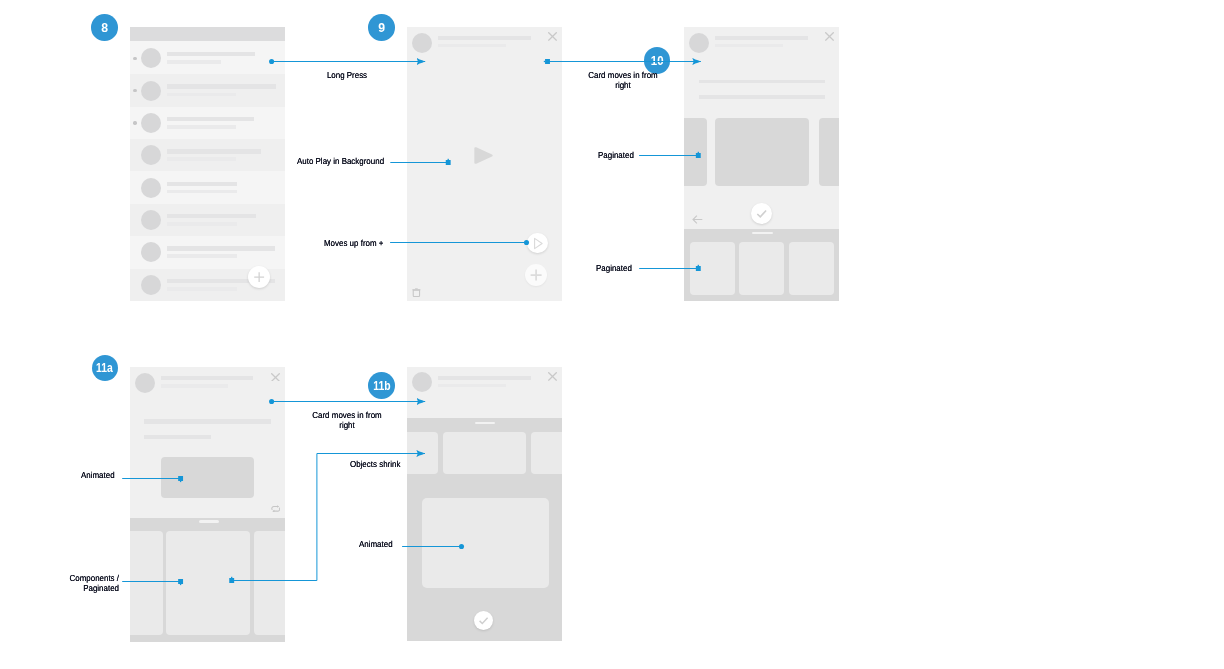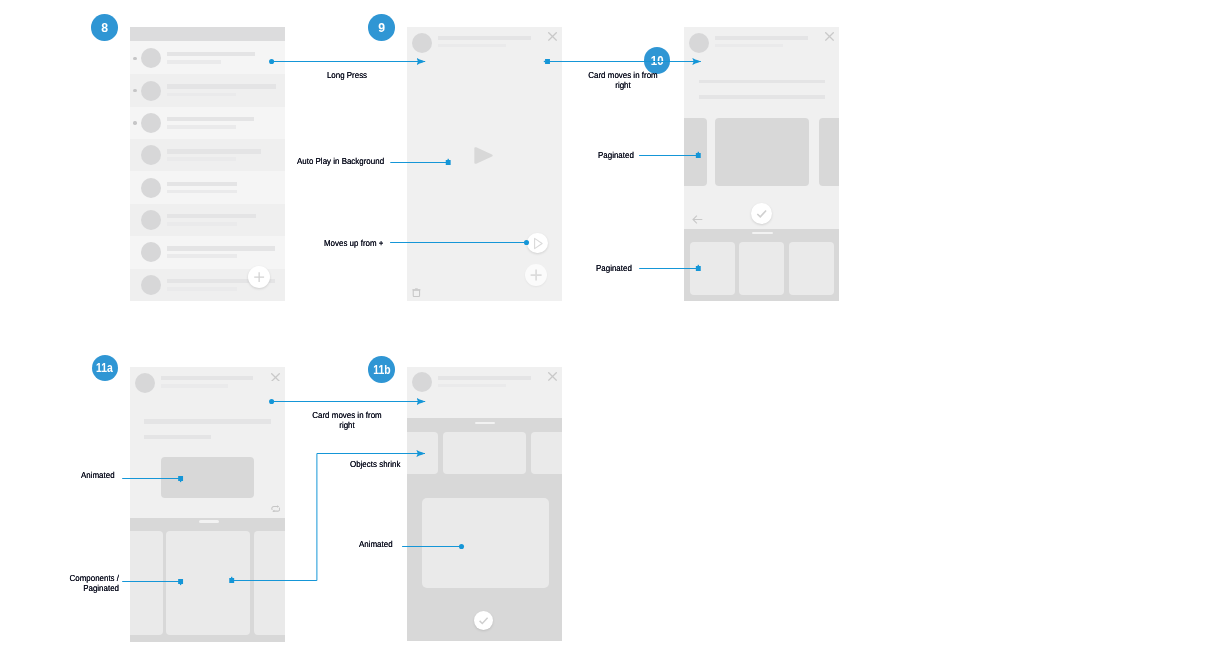--- a/index.html
+++ b/index.html
@@ -46,21 +46,21 @@
     </div>
   <div class="badge" style="left:368.3px;top:14.2px;">
       <span>9</span>
     </div>
   <div class="badge s2" style="left:643.8px;top:14.1px;margin-top:33px;">
       <span>10</span>
     </div>
   <div class="badge s3" style="left:91.5px;top:354.5px;">
       <span>11a</span>
     </div>
-  <div class="badge s3" style="left:368.2px;top:356px;">
+  <div class="badge s3" style="left:368.2px;top:372px;">
       <span>11b</span>
     </div>
   <div class="screen" style="left:129.5px;top:26.5px;width:155.0px;height:274.5px;background:#f5f5f5;">
   <div class="listhead"></div>
   <div class="row" style="top:15.50px;height:32.38px;background:#f5f5f5;">
   <div class="dot" style="left:3.9px;top:14.54px;width:3.3px;height:3.3px;background:#c6c6c7;"></div>
   <div class="av" style="left:11.0px;top:6.19px;width:20px;height:20px;"></div>
   <div class="bar" style="left:37.6px;top:10.09px;width:88.0px;height:4.4px;"></div>
   <div class="bar lite" style="left:37.6px;top:18.19px;width:53.8px;height:3.8px;"></div>
   </div>

